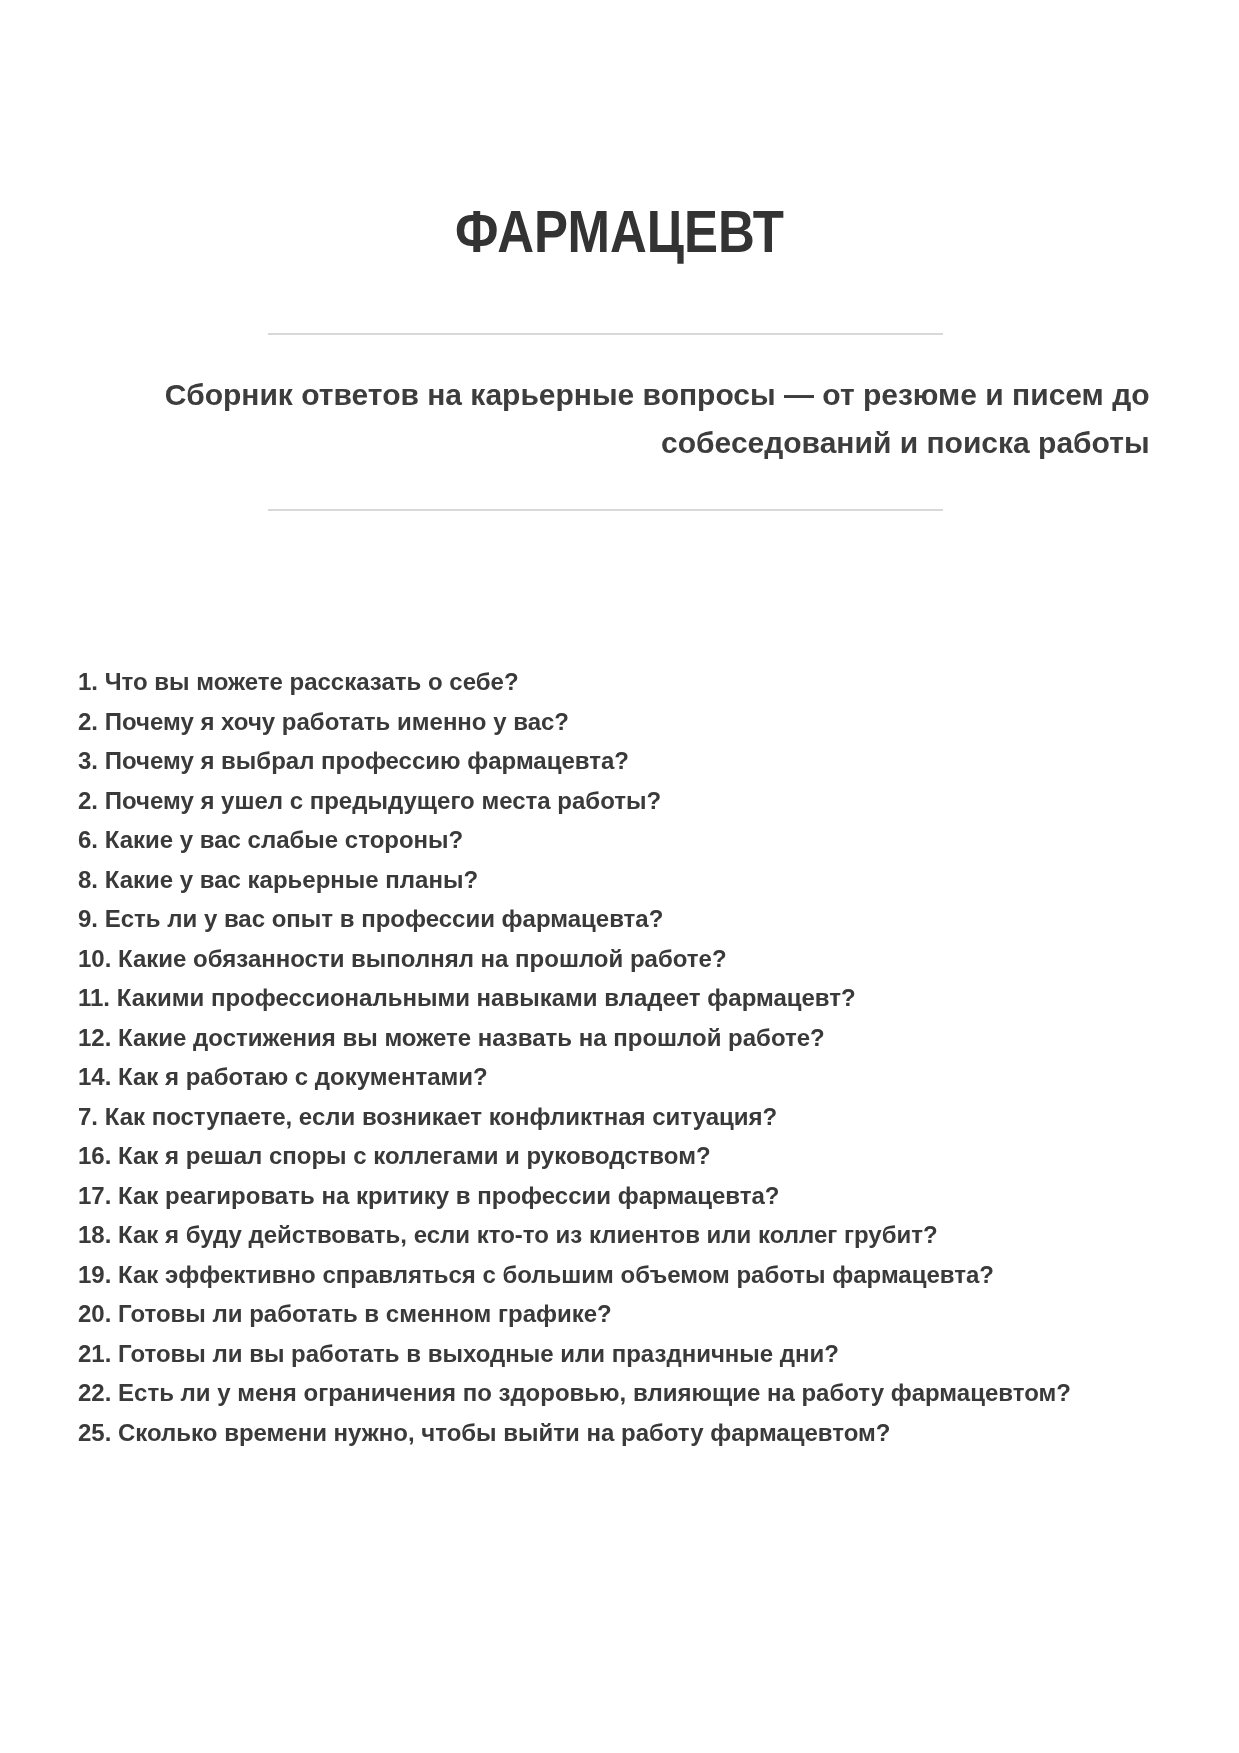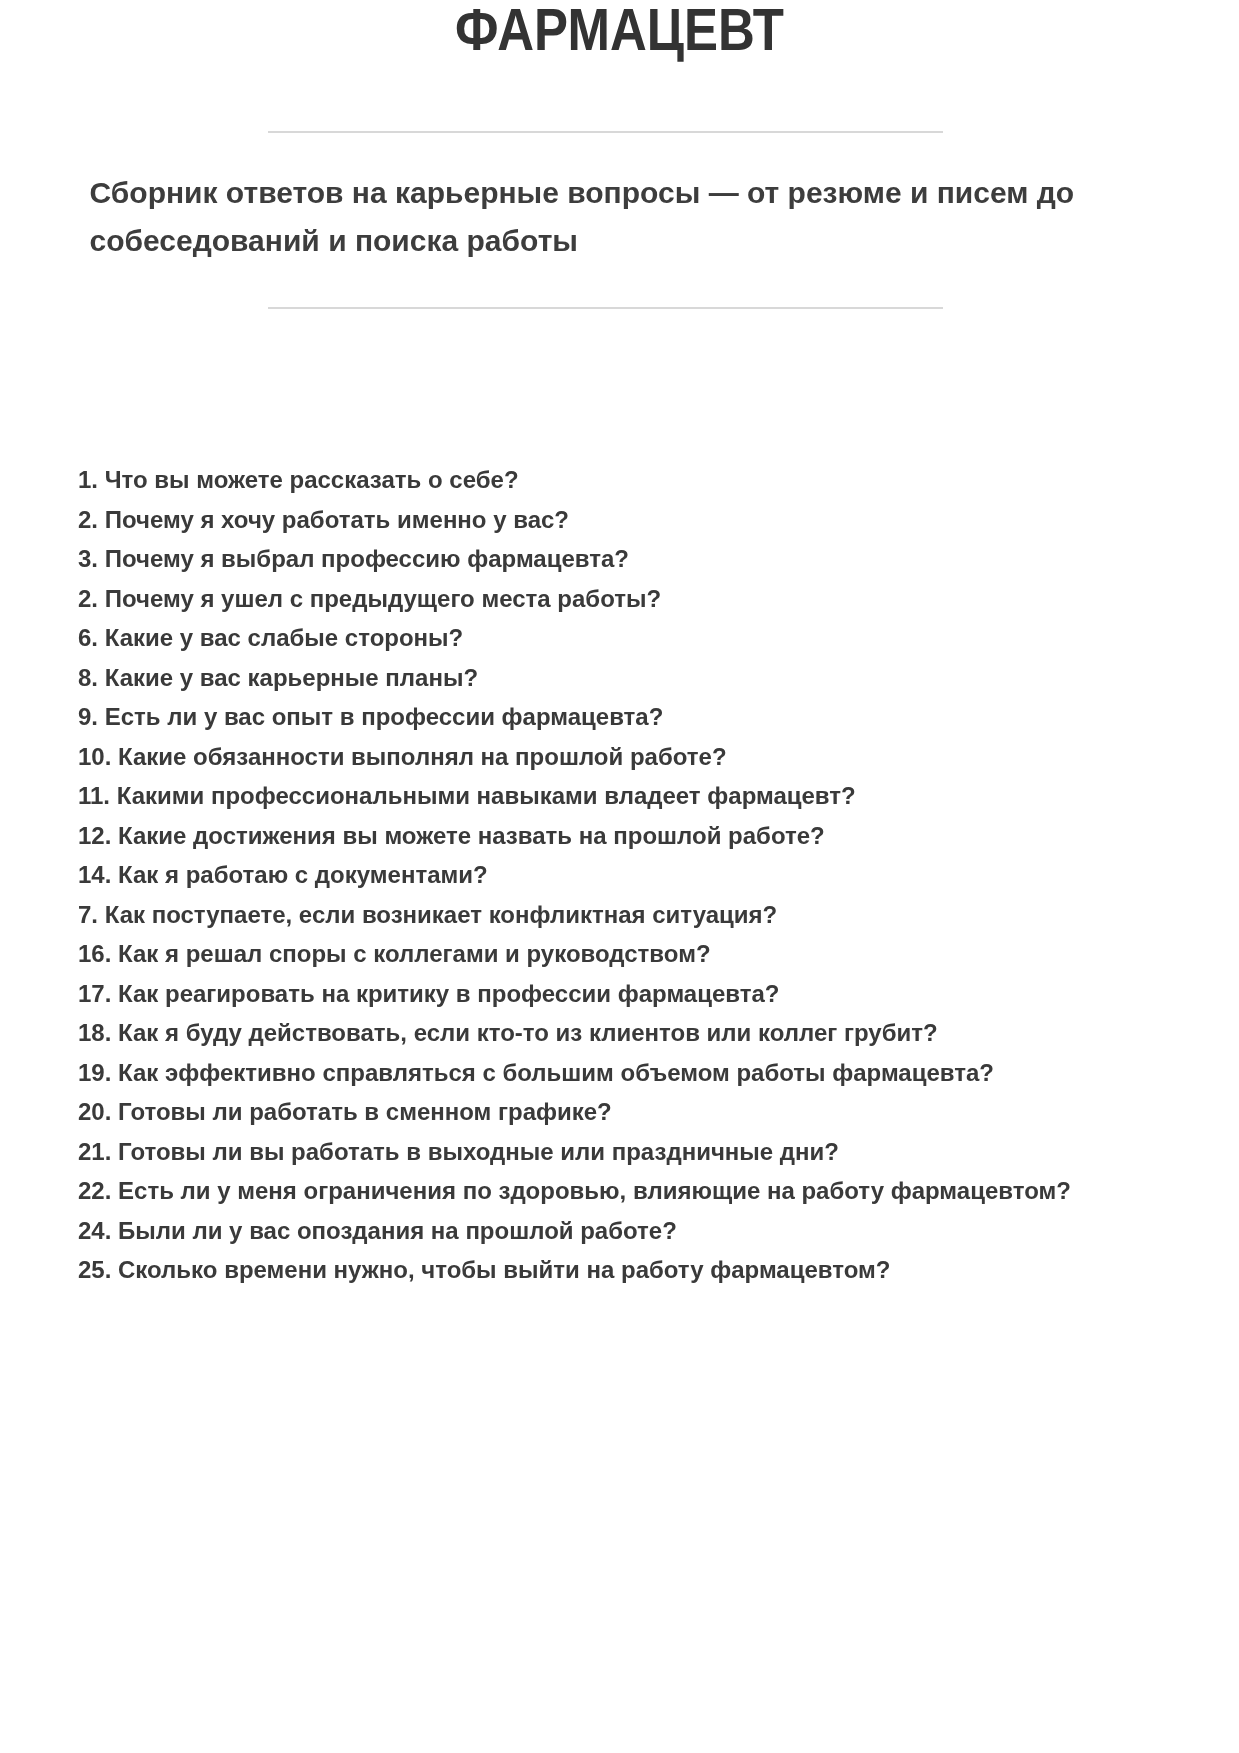--- a/index.html
+++ b/index.html
@@ -11,20 +11,21 @@
     width: 1239px;
     height: 1753px;
     overflow: hidden;
     font-family: "Liberation Sans", "DejaVu Sans", sans-serif;
   }
   .page {
     box-sizing: border-box;
     width: 1239px;
     height: 1753px;
     background: #ffffff;
+    padding-top: 202px;
   }
   .doc-title {
     margin: 0;
     text-align: center;
     font-size: 60px;
     line-height: 60px;
     font-weight: 700;
     color: #333333;
     transform: scaleX(0.85);
     transform-origin: 50% 50%;
@@ -34,21 +35,21 @@
     height: 2px;
     width: 675px;
     margin-left: 268px;
     background: #d8d8d8;
   }
   .divider-top { margin-top: 71px; }
   .divider-bottom { margin-top: 42px; }
   .doc-subtitle {
     margin: 36px auto 0;
     max-width: 1060px;
-    text-align: left;
+    text-align: right;
     font-size: 30px;
     line-height: 48px;
     font-weight: 700;
     color: #3d3d3d;
   }
   .questions {
     margin: 151px 60px 0 78px;
     font-size: 24px;
     line-height: 39.5px;
     color: #3a3a3a;
@@ -83,16 +84,15 @@
       <div class="question-item">12. Какие достижения вы можете назвать на прошлой работе?</div>
       <div class="question-item">14. Как я работаю с документами?</div>
       <div class="question-item">7. Как поступаете, если возникает конфликтная ситуация?</div>
       <div class="question-item">16. Как я решал споры с коллегами и руководством?</div>
       <div class="question-item">17. Как реагировать на критику в профессии фармацевта?</div>
       <div class="question-item">18. Как я буду действовать, если кто-то из клиентов или коллег грубит?</div>
       <div class="question-item">19. Как эффективно справляться с большим объемом работы фармацевта?</div>
       <div class="question-item">20. Готовы ли работать в сменном графике?</div>
       <div class="question-item">21. Готовы ли вы работать в выходные или праздничные дни?</div>
       <div class="question-item">22. Есть ли у меня ограничения по здоровью, влияющие на работу фармацевтом?</div>
-      <div class="question-item">24. Были ли у вас опоздания на прошлой работе?</div>
       <div class="question-item">25. Сколько времени нужно, чтобы выйти на работу фармацевтом?</div>
     </div>
 </div>
 
 </body></html>

